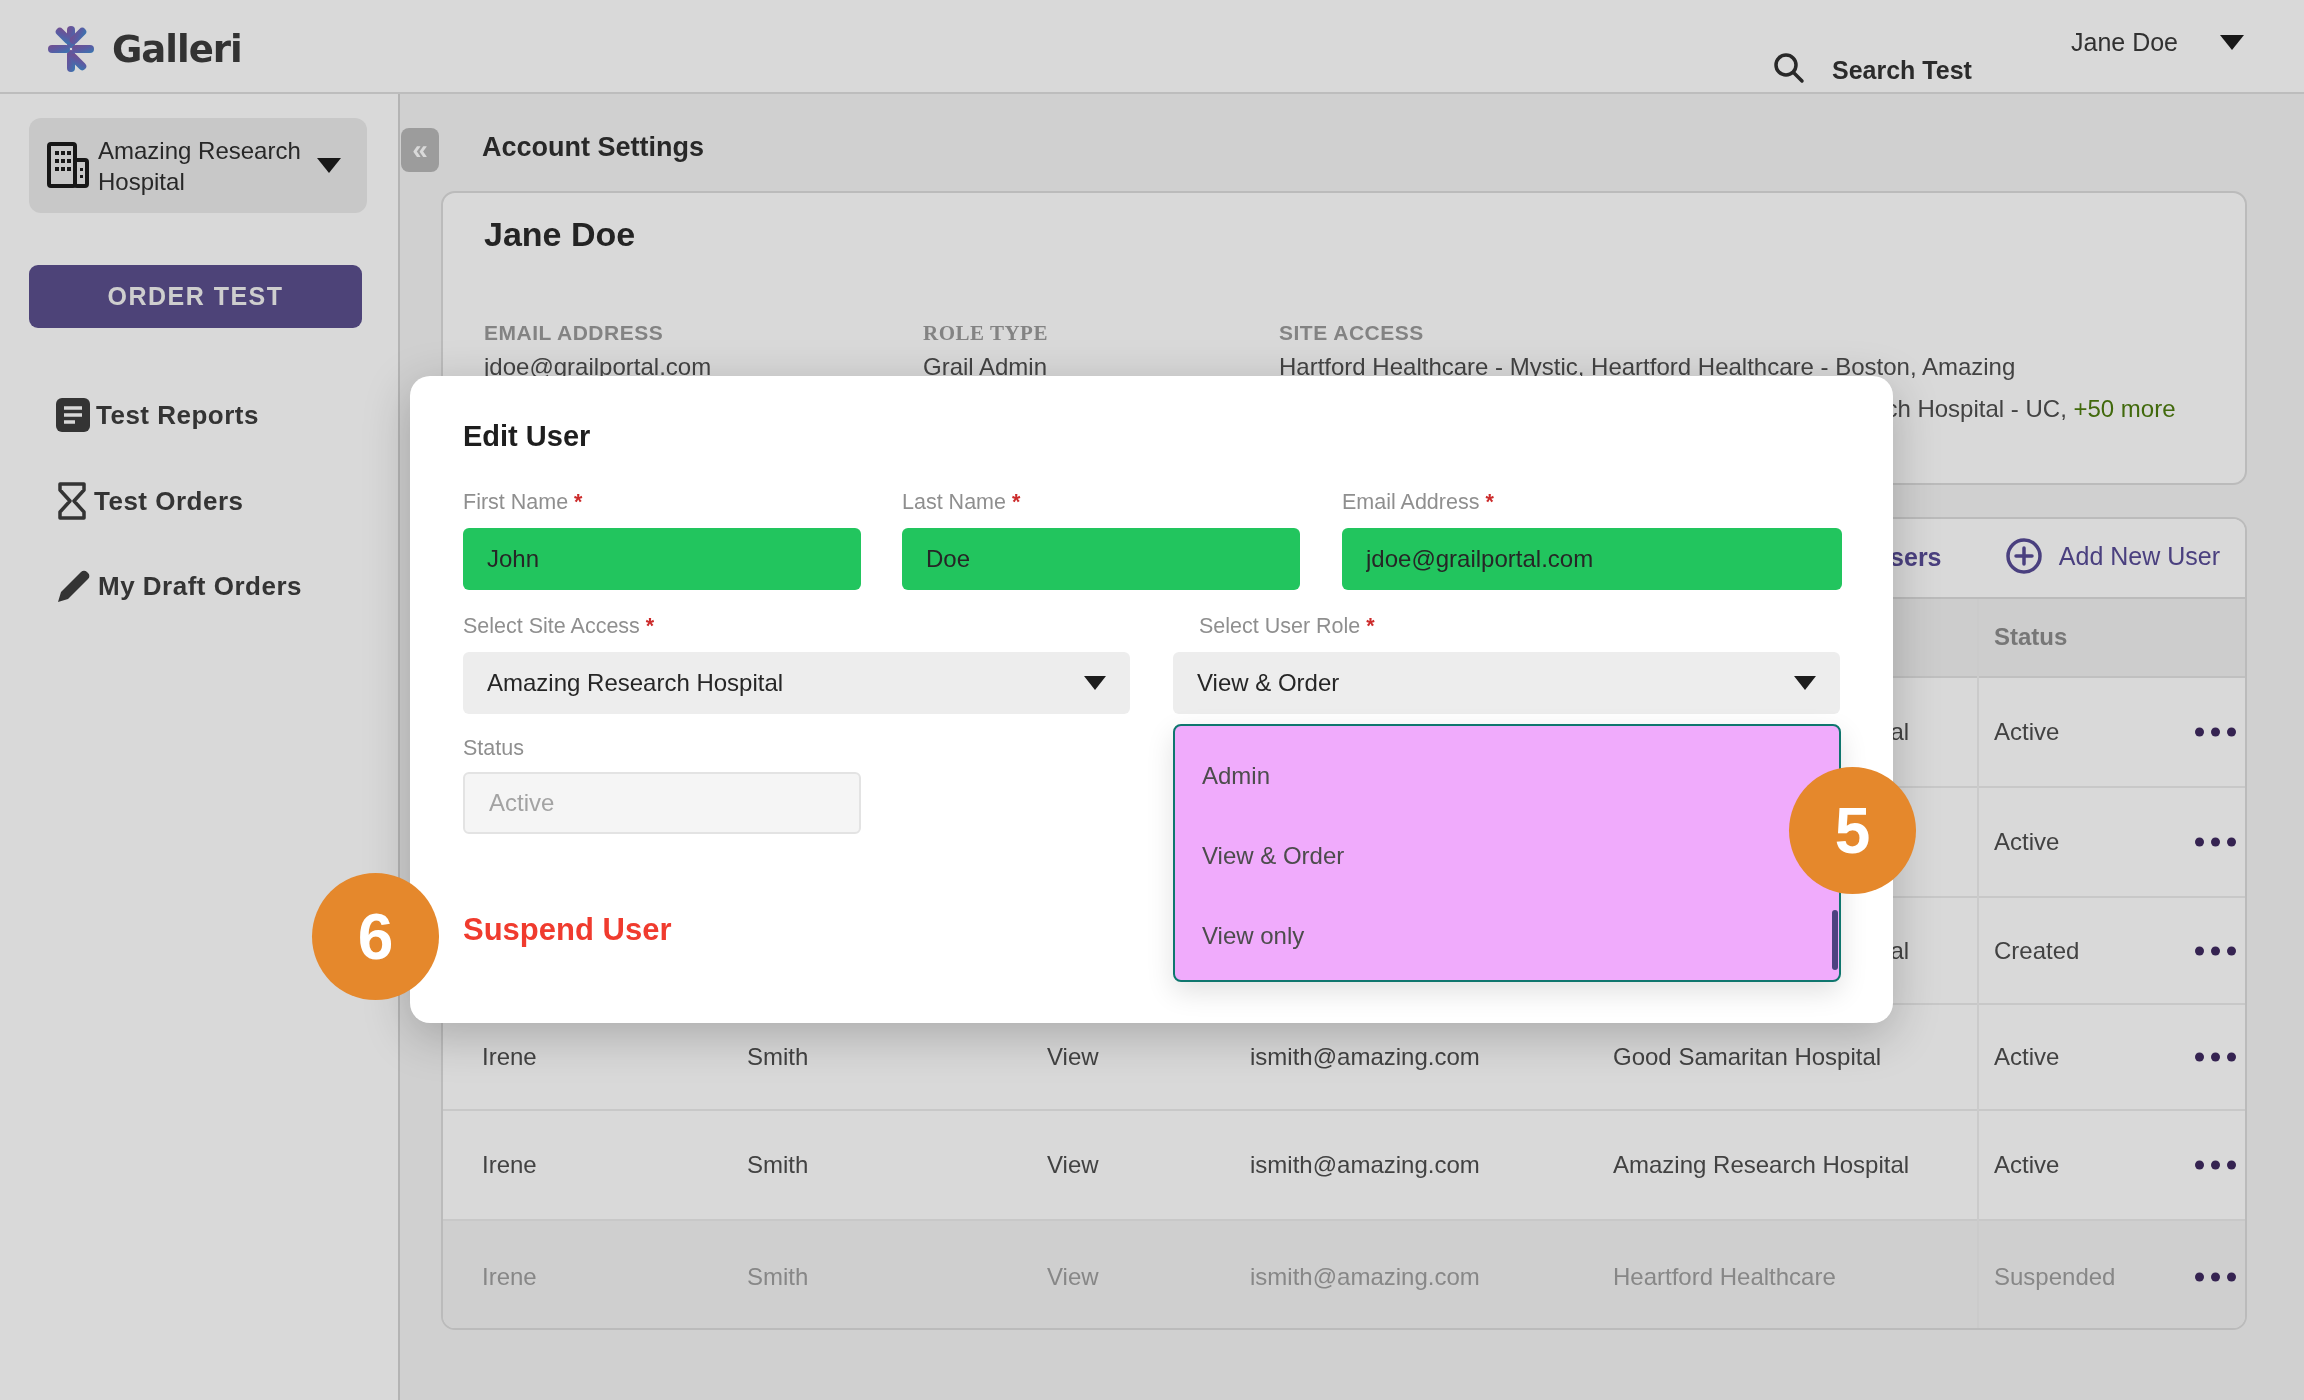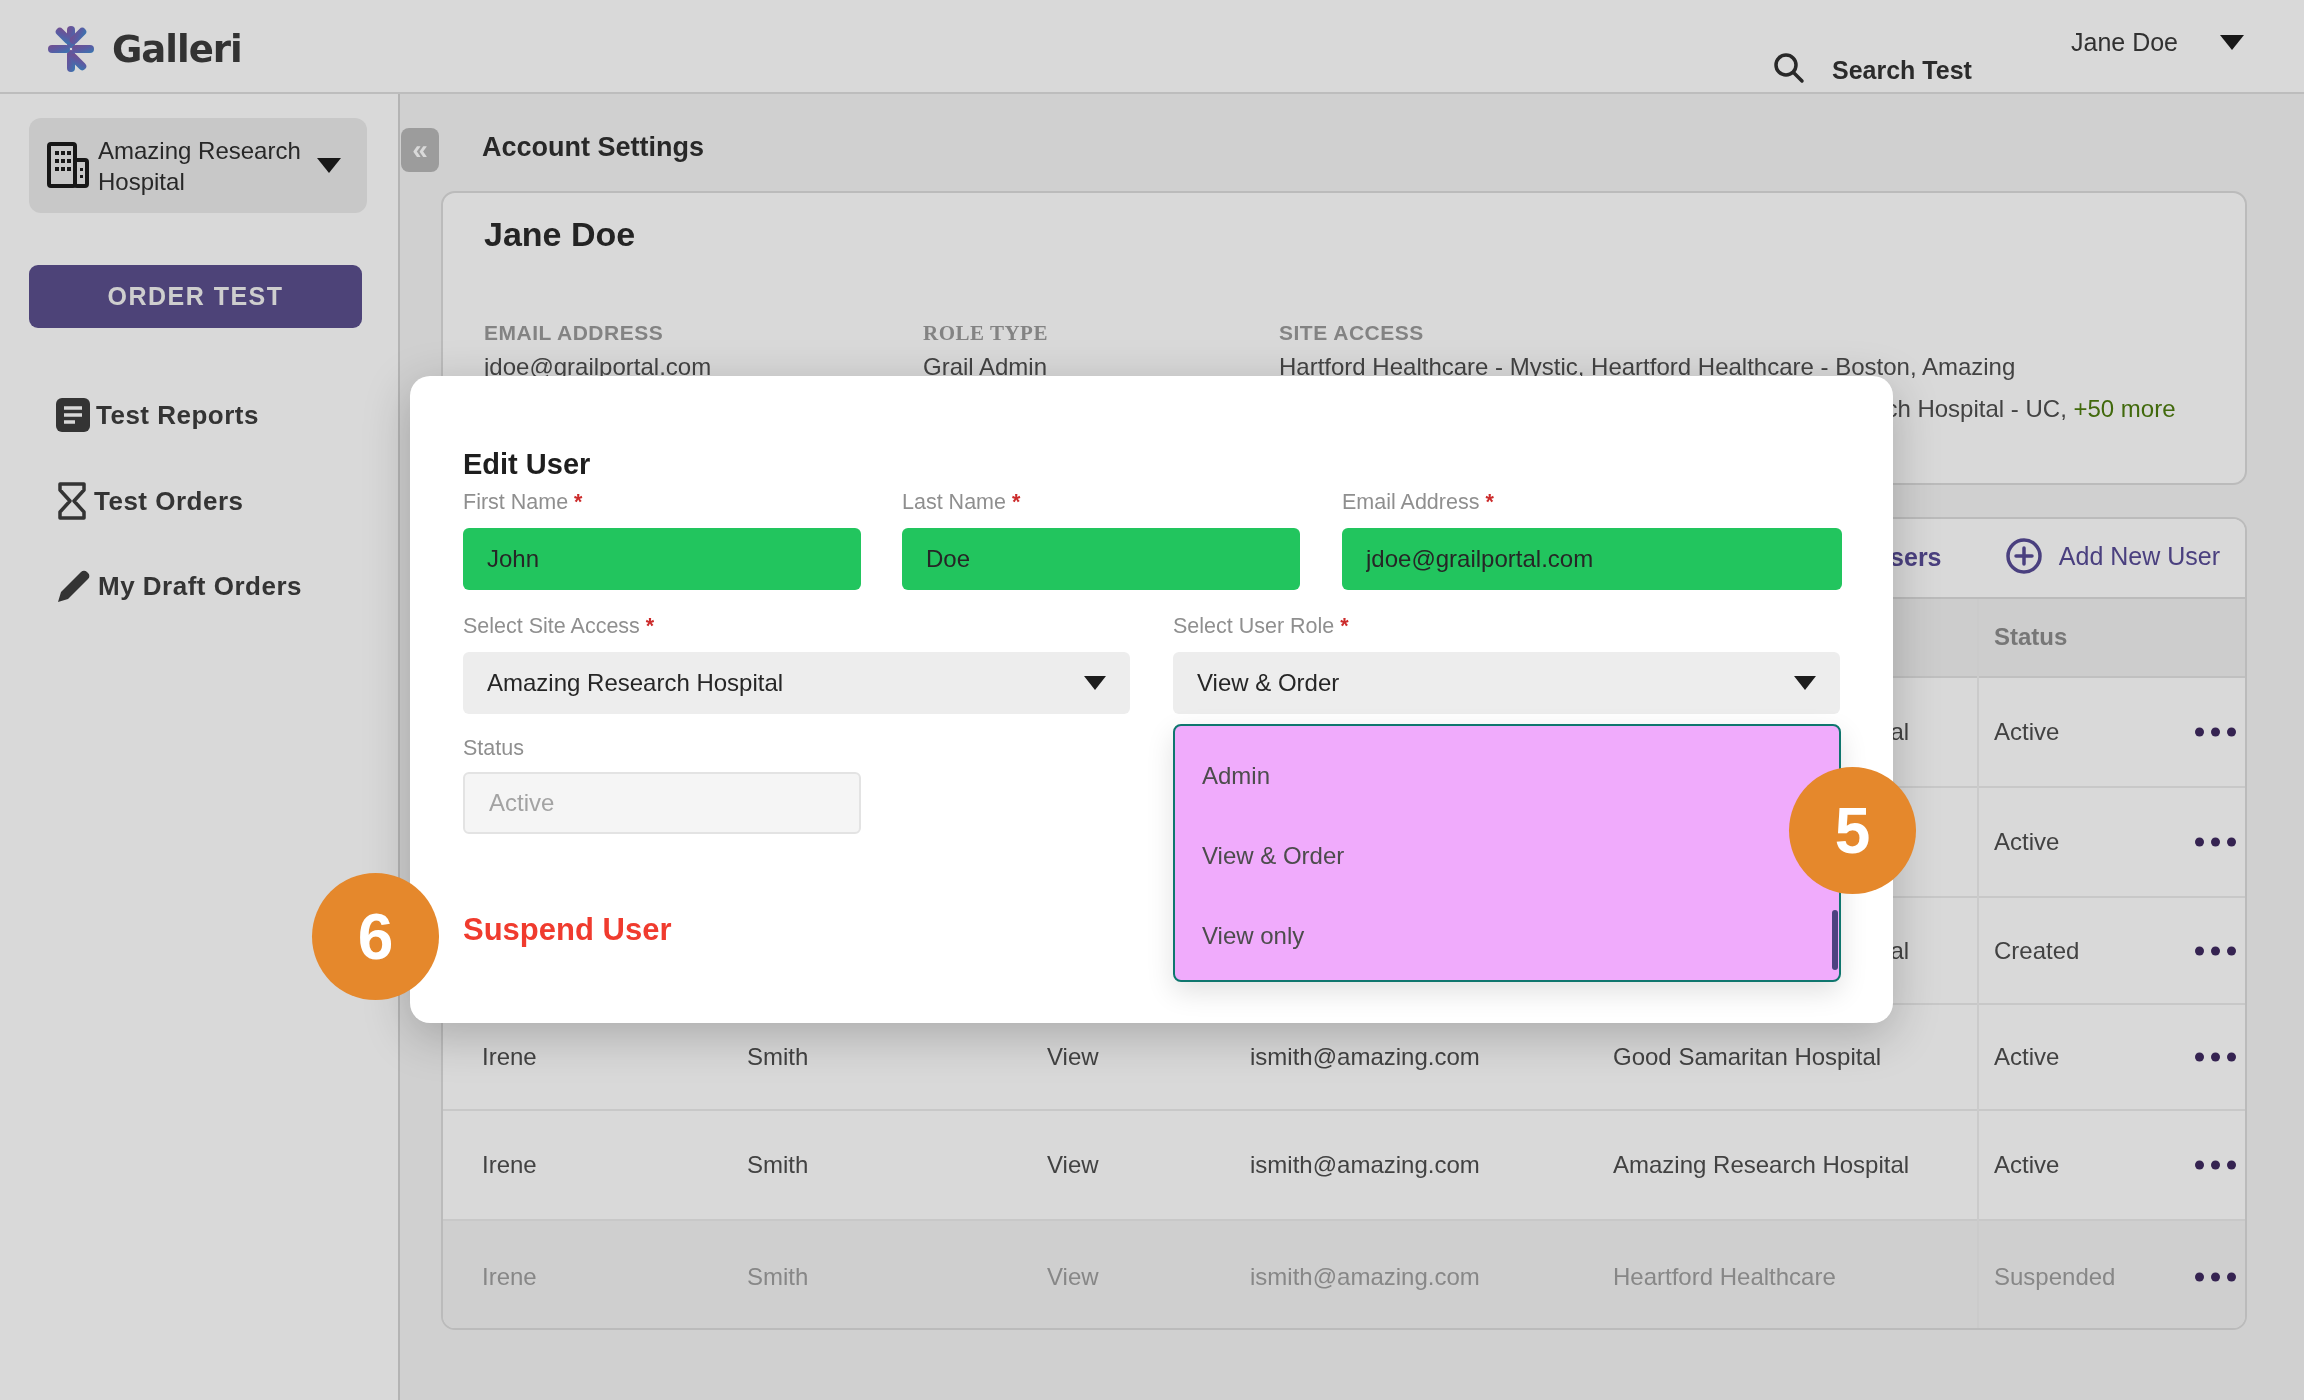--- a/index.html
+++ b/index.html
@@ -52,21 +52,21 @@
   .trow.suspended .cell{color:#9f9f9f;}
   .c-first{left:39px;} .c-last{left:304px;} .c-role{left:604px;} .c-email{left:807px;} .c-site{left:1170px;} .c-status{left:1551px;}
   .kebab{position:absolute;left:1752px;top:50%;transform:translateY(-50%);display:flex;gap:7px;cursor:pointer;}
   .kebab i{width:9px;height:9px;border-radius:50%;background:#3F2A60;display:block;}
 
   
   .overlay{position:absolute;left:0;top:0;width:2304px;height:1400px;background:rgba(0,0,0,0.15);z-index:10;}
 
   
   .modal{position:absolute;left:410px;top:376px;width:1483px;height:647px;background:#ffffff;border-radius:20px;box-shadow:0 12px 48px rgba(0,0,0,0.22);z-index:20;}
-  .m-title{position:absolute;left:53px;top:44px;font-size:29px;font-weight:700;color:#1e1e1e;margin-top:28px;}
+  .m-title{position:absolute;left:53px;top:44px;font-size:29px;font-weight:700;color:#1e1e1e;}
   .m-label{position:absolute;font-size:21.5px;color:#8f8f8f;}
   .m-label .req{color:#cc2b2b;font-weight:700;}
   .m-input{position:absolute;height:62px;background:#22c55e;border:none;border-radius:6px;font-size:24px;color:#262626;font-family:"Liberation Sans",sans-serif;padding:0 24px;box-sizing:border-box;}
   .m-select{position:absolute;height:62px;width:667px;background:#ededed;border-radius:6px;display:flex;align-items:center;justify-content:space-between;padding:0 24px;box-sizing:border-box;font-size:24px;color:#262626;cursor:pointer;}
   .m-select .caret{border-left-width:11px;border-right-width:11px;border-top-width:14px;}
   .m-status{background:#f5f5f5;border:2px solid #e3e3e3;color:#a3a3a3;display:flex;align-items:center;width:398px;}
   .suspend{position:absolute;left:53px;top:536px;font-size:31px;font-weight:600;color:#F03B2E;cursor:pointer;}
 
   .dropdown{position:absolute;left:763px;top:348px;width:668px;height:258px;background:#f0abfc;border:2px solid #0f766e;border-radius:8px;box-shadow:0 10px 28px rgba(0,0,0,0.12);box-sizing:border-box;padding-top:10px;z-index:5;}
   .dd-item{height:80px;display:flex;align-items:center;padding-left:27px;font-size:24px;color:#4c4c4c;cursor:pointer;}
@@ -306,21 +306,21 @@
 
     <div class="m-label" style="left:932px;top:114px;"><span>Email Address</span> <span class="req">*</span></div>
     <input class="m-input" style="left: 932px; top: 152px; width: 500px;" value="jdoe@grailportal.com">
 
     <div class="m-label" style="left:53px;top:238px;"><span>Select Site Access</span> <span class="req">*</span></div>
     <div class="m-select" style="left:53px;top:276px;">
       <span>Amazing Research Hospital</span>
       <span class="caret"></span>
     </div>
 
-    <div class="m-label" style="left:763px;top:238px;text-align:center;"><span>Select User Role</span> <span class="req">*</span></div>
+    <div class="m-label" style="left:789px;top:238px;text-align:center;"><span>Select User Role</span> <span class="req">*</span></div>
     <div class="m-select" style="left:763px;top:276px;">
       <span>View &amp; Order</span>
       <span class="caret"></span>
     </div>
 
     <div class="m-label" style="left:53px;top:360px;">Status</div>
     <div class="m-input m-status" style="left:53px;top:396px;">
         <span>Active</span>
       </div>
 

